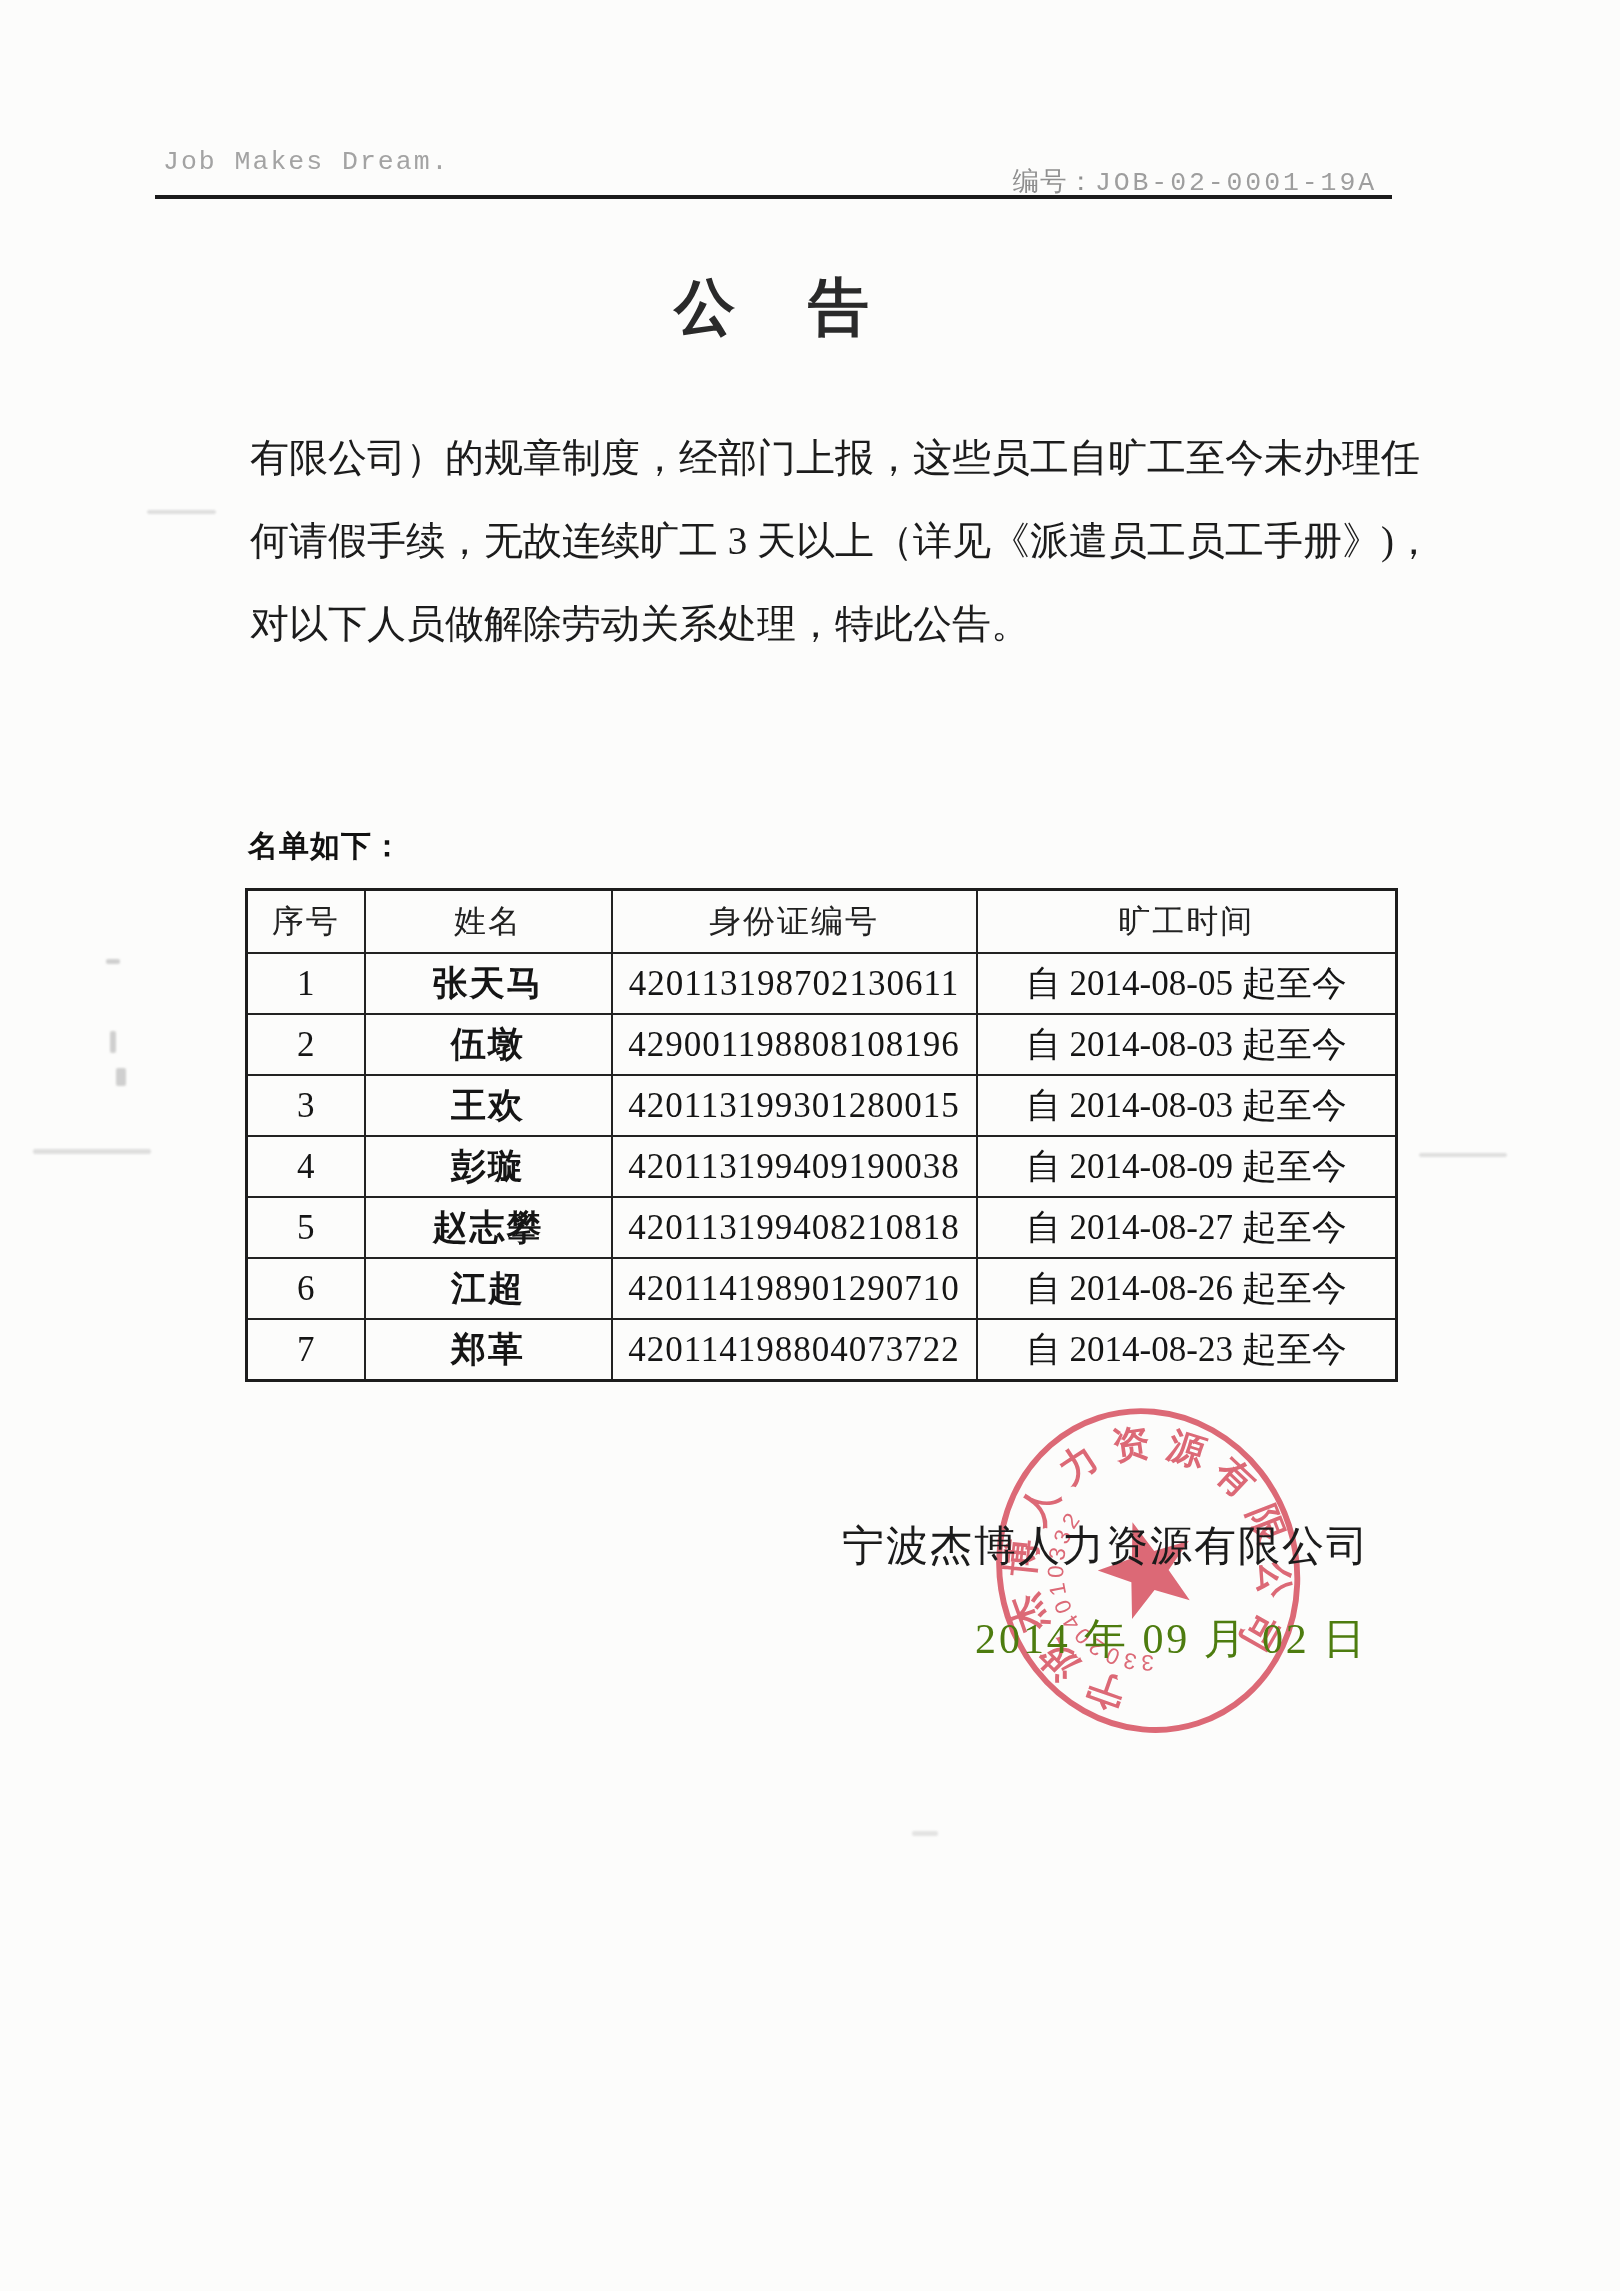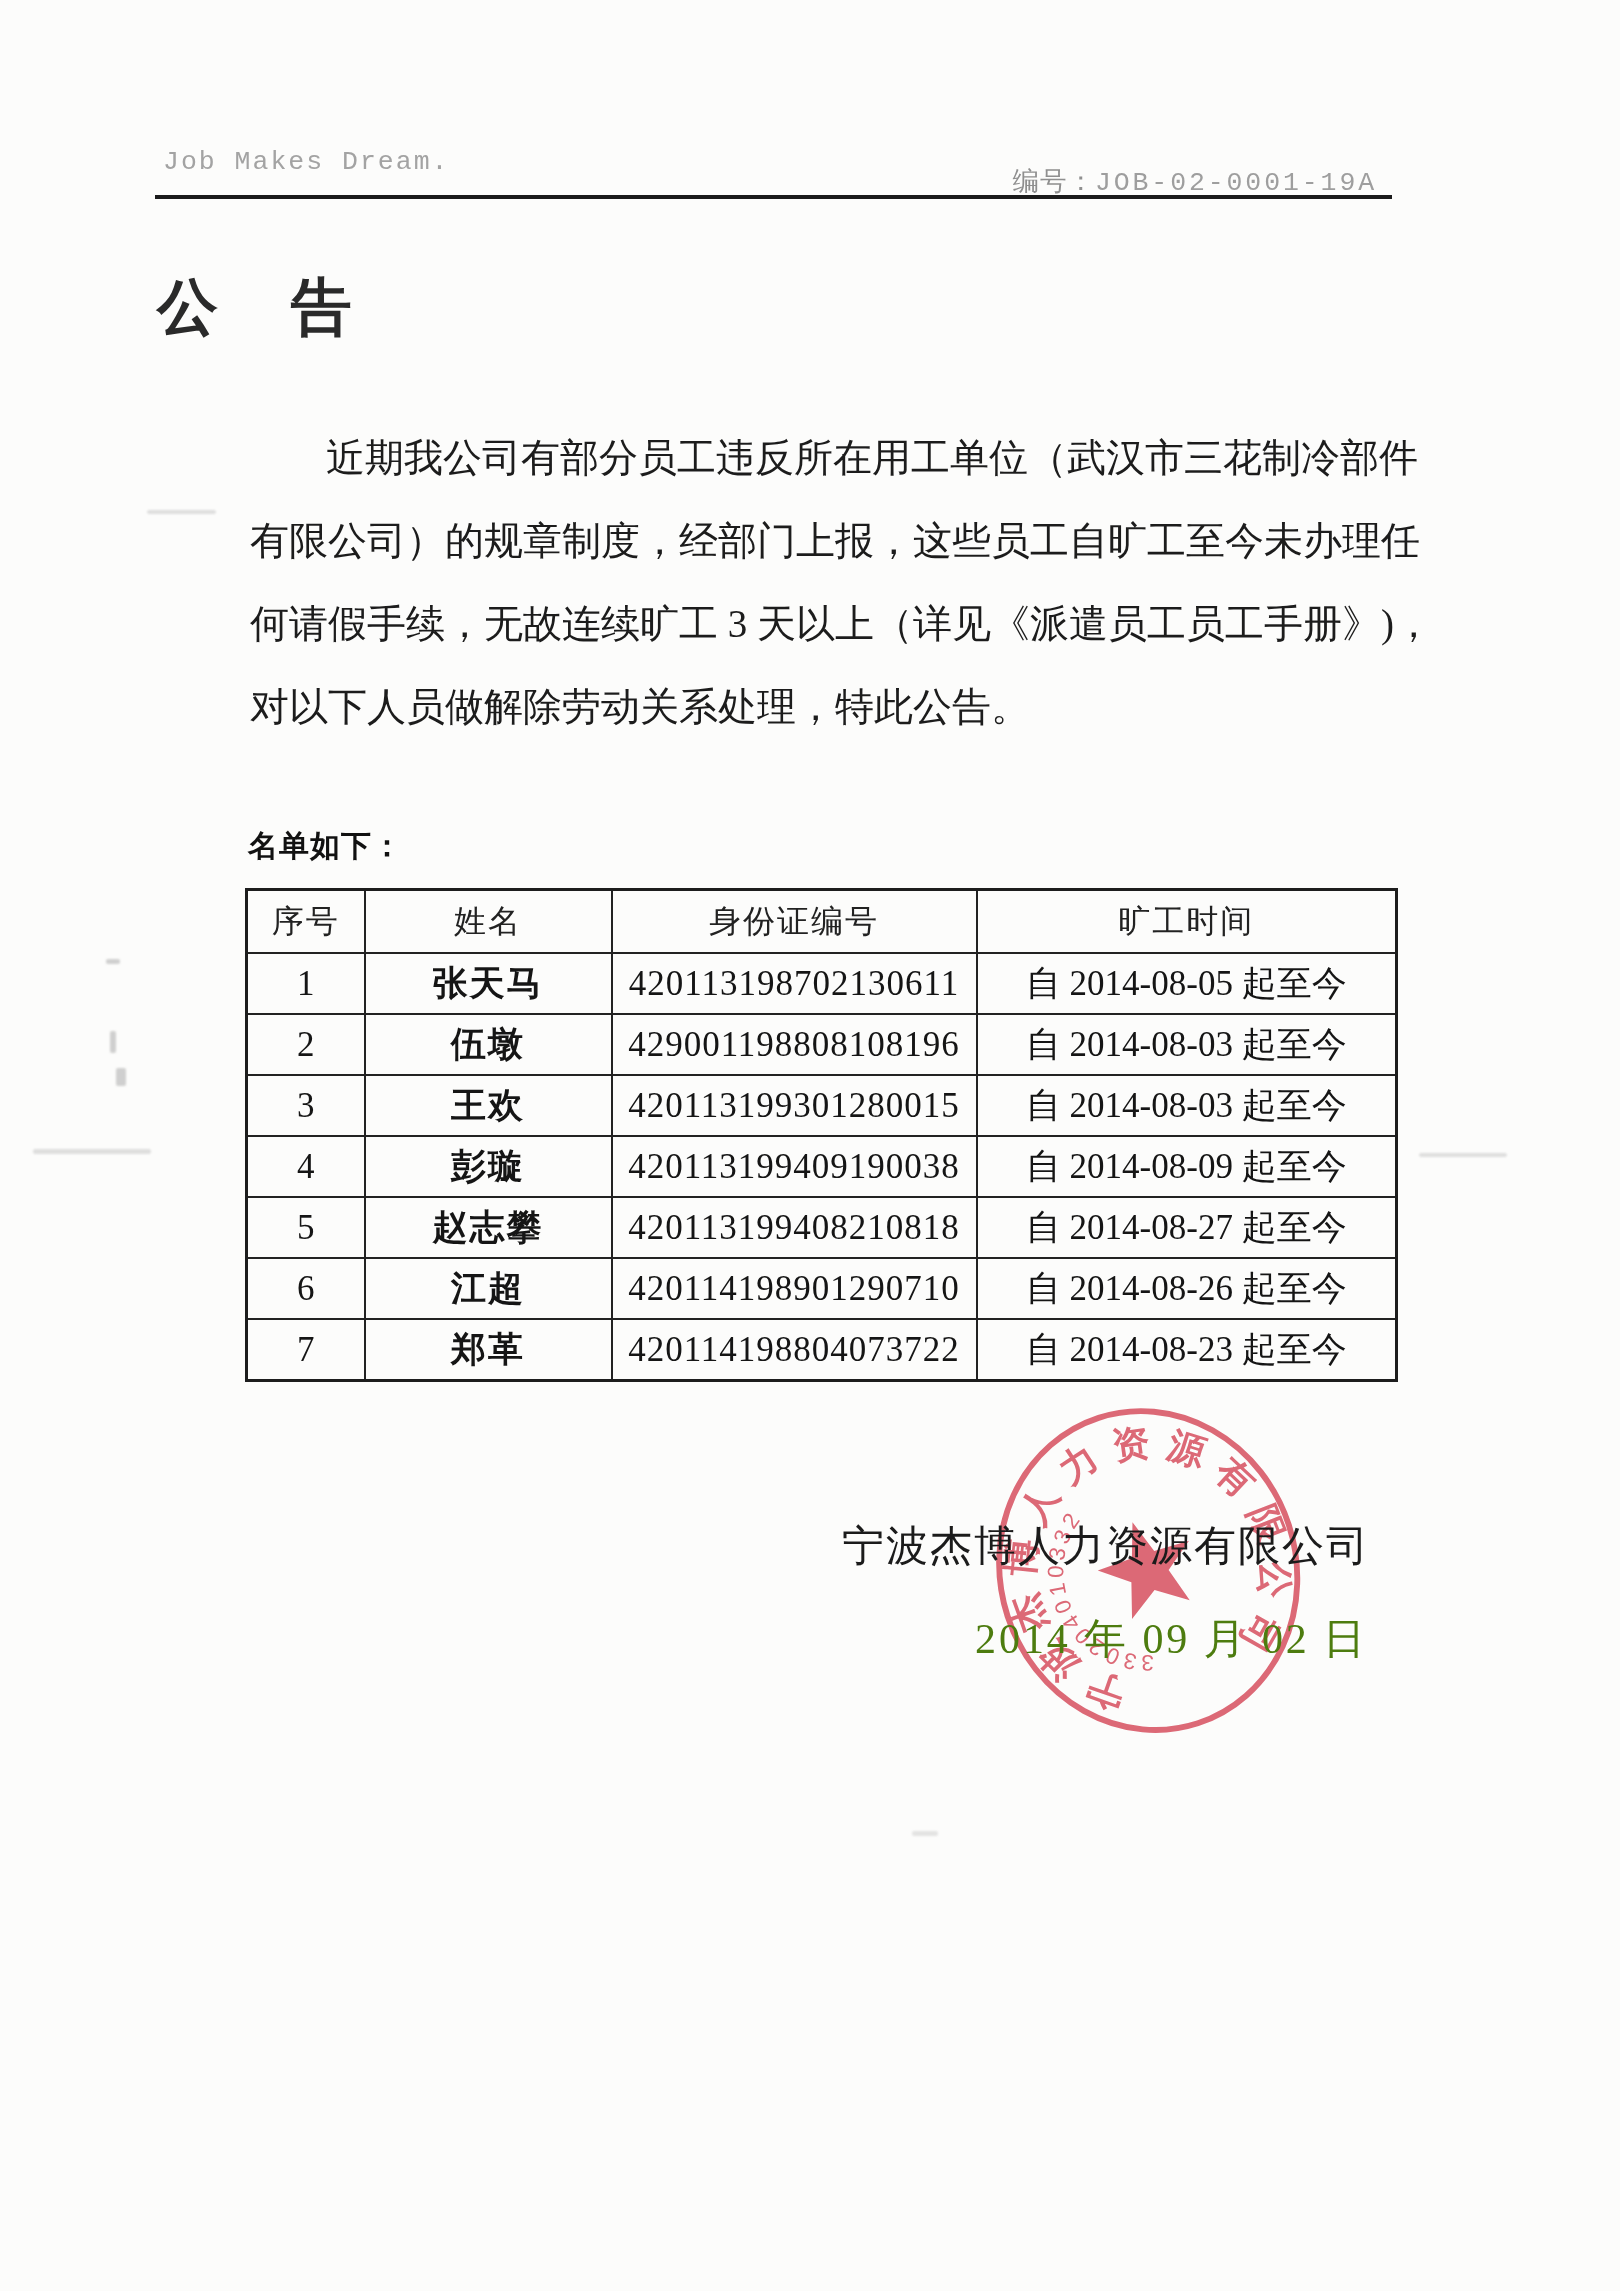--- a/index.html
+++ b/index.html
@@ -24,21 +24,21 @@
   .hdr-right .code{
     font-family:"Liberation Mono","DejaVu Sans Mono",monospace;
     color:#9e9e9e;letter-spacing:2.9px;
   }
   .hdr-rule{
     left:155px;top:195px;width:1237px;height:3.9px;background:#1b1b1b;
   }
 
   
   .doc-title{
-    left:157px;top:267px;width:1235px;
+    left:157px;top:267px;width:1235px;text-align:center;
     font-size:61px;font-weight:700;color:#2a2a2a;letter-spacing:5.9px;
   }
 
   
   .body-block{
     left:250px;top:416px;width:1129px;
     font-size:39px;line-height:83px;color:#1c1c1c;
   }
   .body-block .ln{text-align:justify;text-align-last:justify;white-space:nowrap;}
   .body-block .ln.indent{padding-left:76px;}
@@ -90,21 +90,20 @@
 
 <div class="abs hdr-left">Job Makes Dream.</div>
 <div class="abs hdr-right">
   <span>编号：</span><span class="code">JOB-02-0001-19A</span>
 </div>
 <div class="abs hdr-rule"></div>
 
 <div class="abs doc-title">公　告</div>
 
 <div class="abs body-block">
-  <div class="ln indent">近期我公司有部分员工违反所在用工单位（武汉市三花制冷部件</div>
   <div class="ln">有限公司）的规章制度，经部门上报，这些员工自旷工至今未办理任</div>
   <div class="ln">何请假手续，无故连续旷工 3 天以上（详见《派遣员工员工手册》)，</div>
   <div class="ln last">对以下人员做解除劳动关系处理，特此公告。</div>
 </div>
 
 <div class="abs list-label">名单如下：</div>
 
 <table class="roster">
   <colgroup>
     <col style="width:118px">

